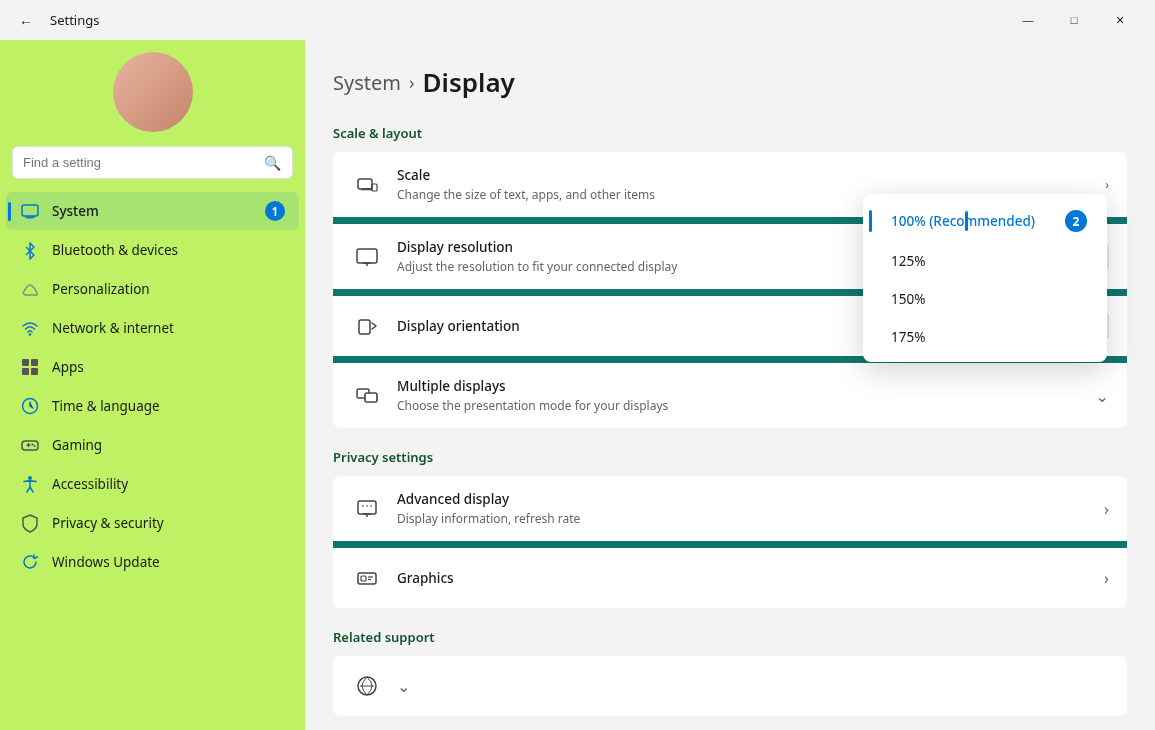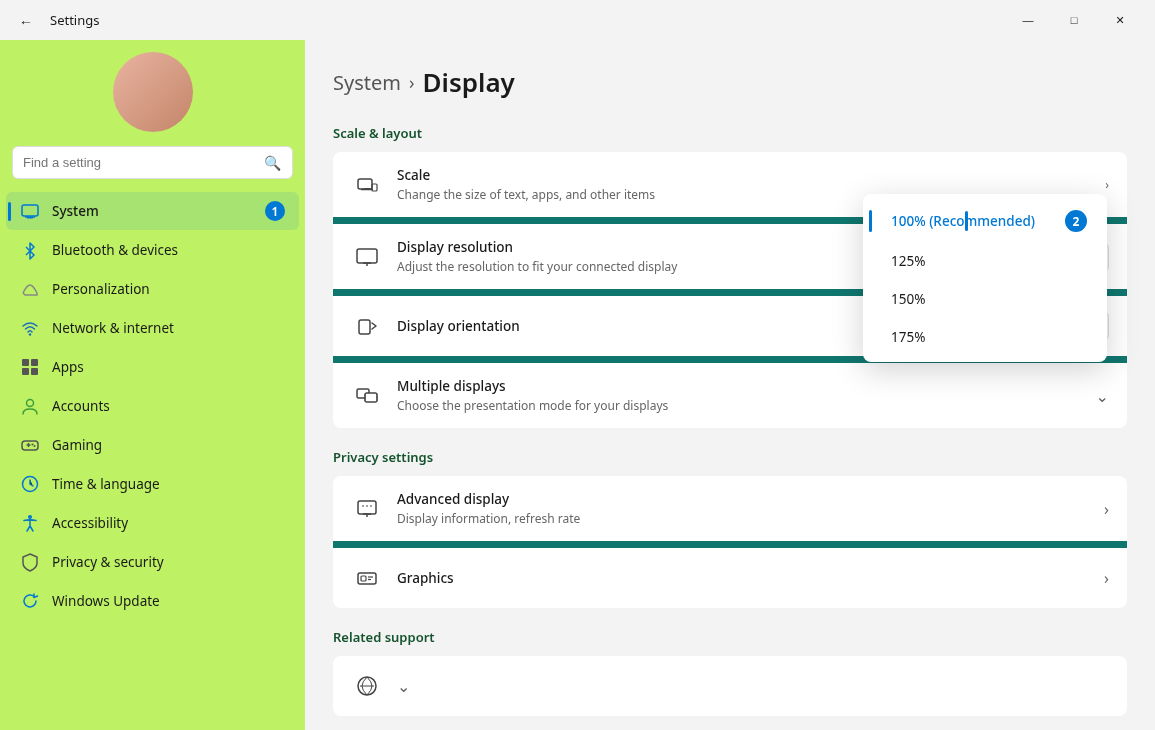--- a/index.html
+++ b/index.html
@@ -365,50 +365,41 @@
           <svg width="20" height="20" viewBox="0 0 20 20">
             <rect x="2" y="2" width="7" height="7" rx="1" fill="#555"></rect>
             <rect x="11" y="2" width="7" height="7" rx="1" fill="#555"></rect>
             <rect x="2" y="11" width="7" height="7" rx="1" fill="#555"></rect>
             <rect x="11" y="11" width="7" height="7" rx="1" fill="#555"></rect>
           </svg>
         </span>
         <span>Apps</span>
       </div>
 
-      <div class="nav-item">
-        <span class="nav-icon">
-          <svg width="20" height="20" viewBox="0 0 20 20">
-            <circle cx="10" cy="7" r="3.5" stroke="#3d9e3d" stroke-width="1.5" fill="none"></circle>
-            <path d="M3 18 Q3 13 10 13 Q17 13 17 18" stroke="#3d9e3d" stroke-width="1.5" fill="none" stroke-linecap="round"></path>
-          </svg>
-        </span>
-        <span>Accounts</span>
+
+      <div class="nav-item">
+        <span class="nav-icon">
+          <svg width="20" height="20" viewBox="0 0 20 20">
+            <circle cx="10" cy="10" r="7.5" stroke="#0078d4" stroke-width="1.5" fill="none"></circle>
+            <path d="M10 6 L10 10 L13 12" stroke="#0078d4" stroke-width="1.5" stroke-linecap="round"></path>
+          </svg>
+        </span>
+        <span>Time &amp; language</span>
       </div>
 
       <div class="nav-item">
         <span class="nav-icon">
           <svg width="20" height="20" viewBox="0 0 20 20">
             <rect x="2" y="6" width="16" height="9" rx="3" stroke="#555" stroke-width="1.5" fill="none"></rect>
             <path d="M7 10 H10 M8.5 8.5 V11.5" stroke="#555" stroke-width="1.5" stroke-linecap="round"></path>
             <circle cx="12.5" cy="9.5" r="1" fill="#555"></circle>
             <circle cx="14.5" cy="11" r="1" fill="#555"></circle>
           </svg>
         </span>
         <span>Gaming</span>
-      </div>
-
-      <div class="nav-item">
-        <span class="nav-icon">
-          <svg width="20" height="20" viewBox="0 0 20 20">
-            <circle cx="10" cy="10" r="7.5" stroke="#0078d4" stroke-width="1.5" fill="none"></circle>
-            <path d="M10 6 L10 10 L13 12" stroke="#0078d4" stroke-width="1.5" stroke-linecap="round"></path>
-          </svg>
-        </span>
-        <span>Time &amp; language</span>
       </div>
 
       <div class="nav-item">
         <span class="nav-icon">
           <svg width="20" height="20" viewBox="0 0 20 20">
             <circle cx="10" cy="4" r="2" fill="#0078d4"></circle>
             <path d="M4 7.5 Q10 6 16 7.5" stroke="#0078d4" stroke-width="1.5" stroke-linecap="round"></path>
             <path d="M10 7.5 L10 13 M10 13 L7 18 M10 13 L13 18" stroke="#0078d4" stroke-width="1.5" stroke-linecap="round"></path>
           </svg>
         </span>

